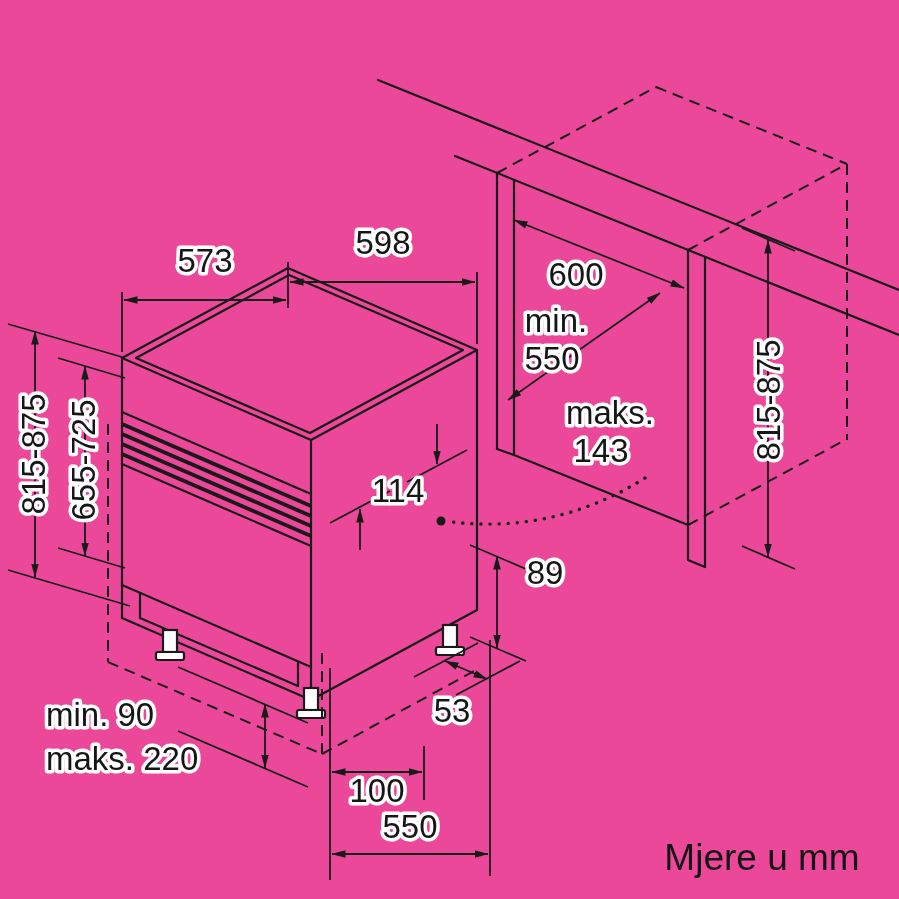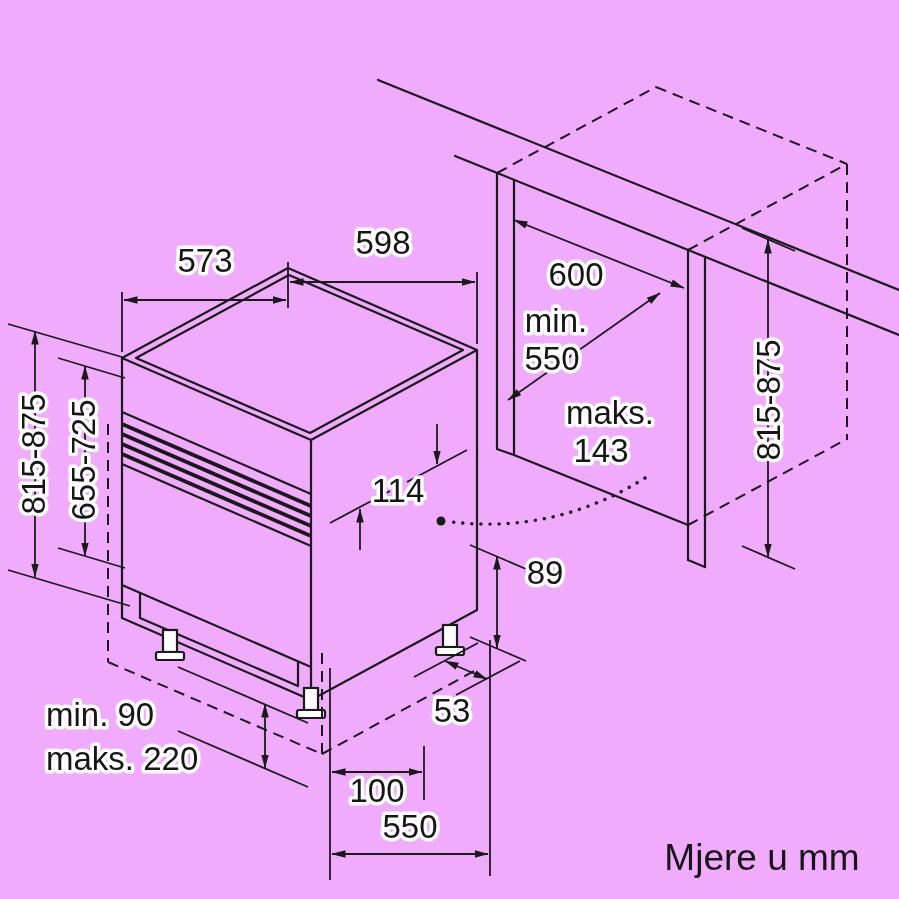--- a/index.html
+++ b/index.html
@@ -1,16 +1,16 @@
 <!DOCTYPE html>
 <html><head>
 <meta charset="utf-8">
 <style>
   html,body{margin:0;padding:0;background:#ffffff;}
-  .stage{width:899px;height:899px;position:relative;background:#f0abfc;overflow:hidden;}
+  .stage{width:899px;height:899px;position:relative;background:#ec4899;overflow:hidden;}
   svg{display:block;}
   .obj{stroke:#1a1a1a;stroke-width:2.2;fill:none;stroke-linejoin:round;stroke-linecap:round;}
   .stripe{stroke:#1a1a1a;stroke-width:3.8;fill:none;}
   .dash{stroke:#1a1a1a;stroke-width:2;fill:none;stroke-dasharray:11 7;}
   .dim{stroke:#1a1a1a;stroke-width:1.8;fill:none;}
   .dot{stroke:#1a1a1a;stroke-width:3.4;fill:none;stroke-linecap:round;stroke-dasharray:0.1 9;}
   .foot{stroke:#1a1a1a;stroke-width:2.2;fill:#ffffff;}
   text{font-family:"Liberation Sans","DejaVu Sans",sans-serif;font-size:33px;fill:#161616;}
   .halo{paint-order:stroke;stroke:#ffffff;stroke-width:7px;stroke-linejoin:round;}
   .footer{font-size:37px;}

